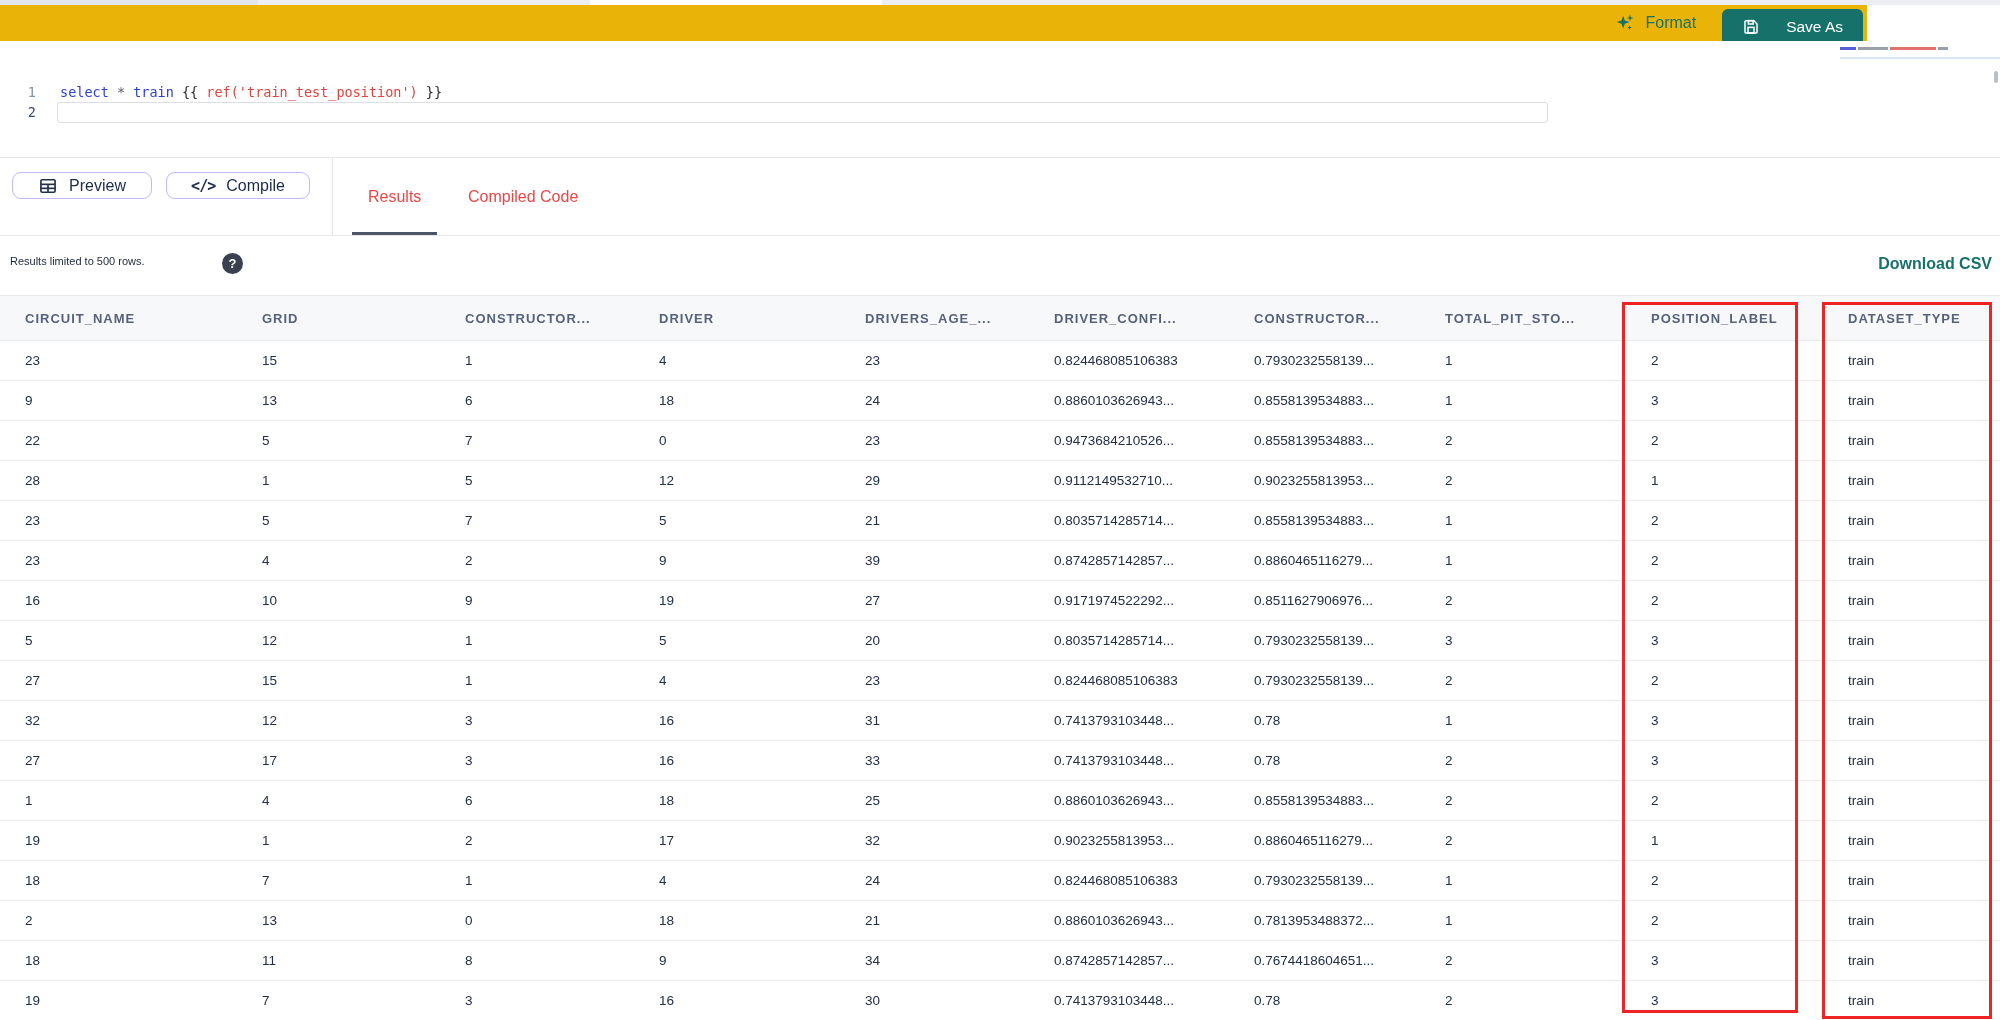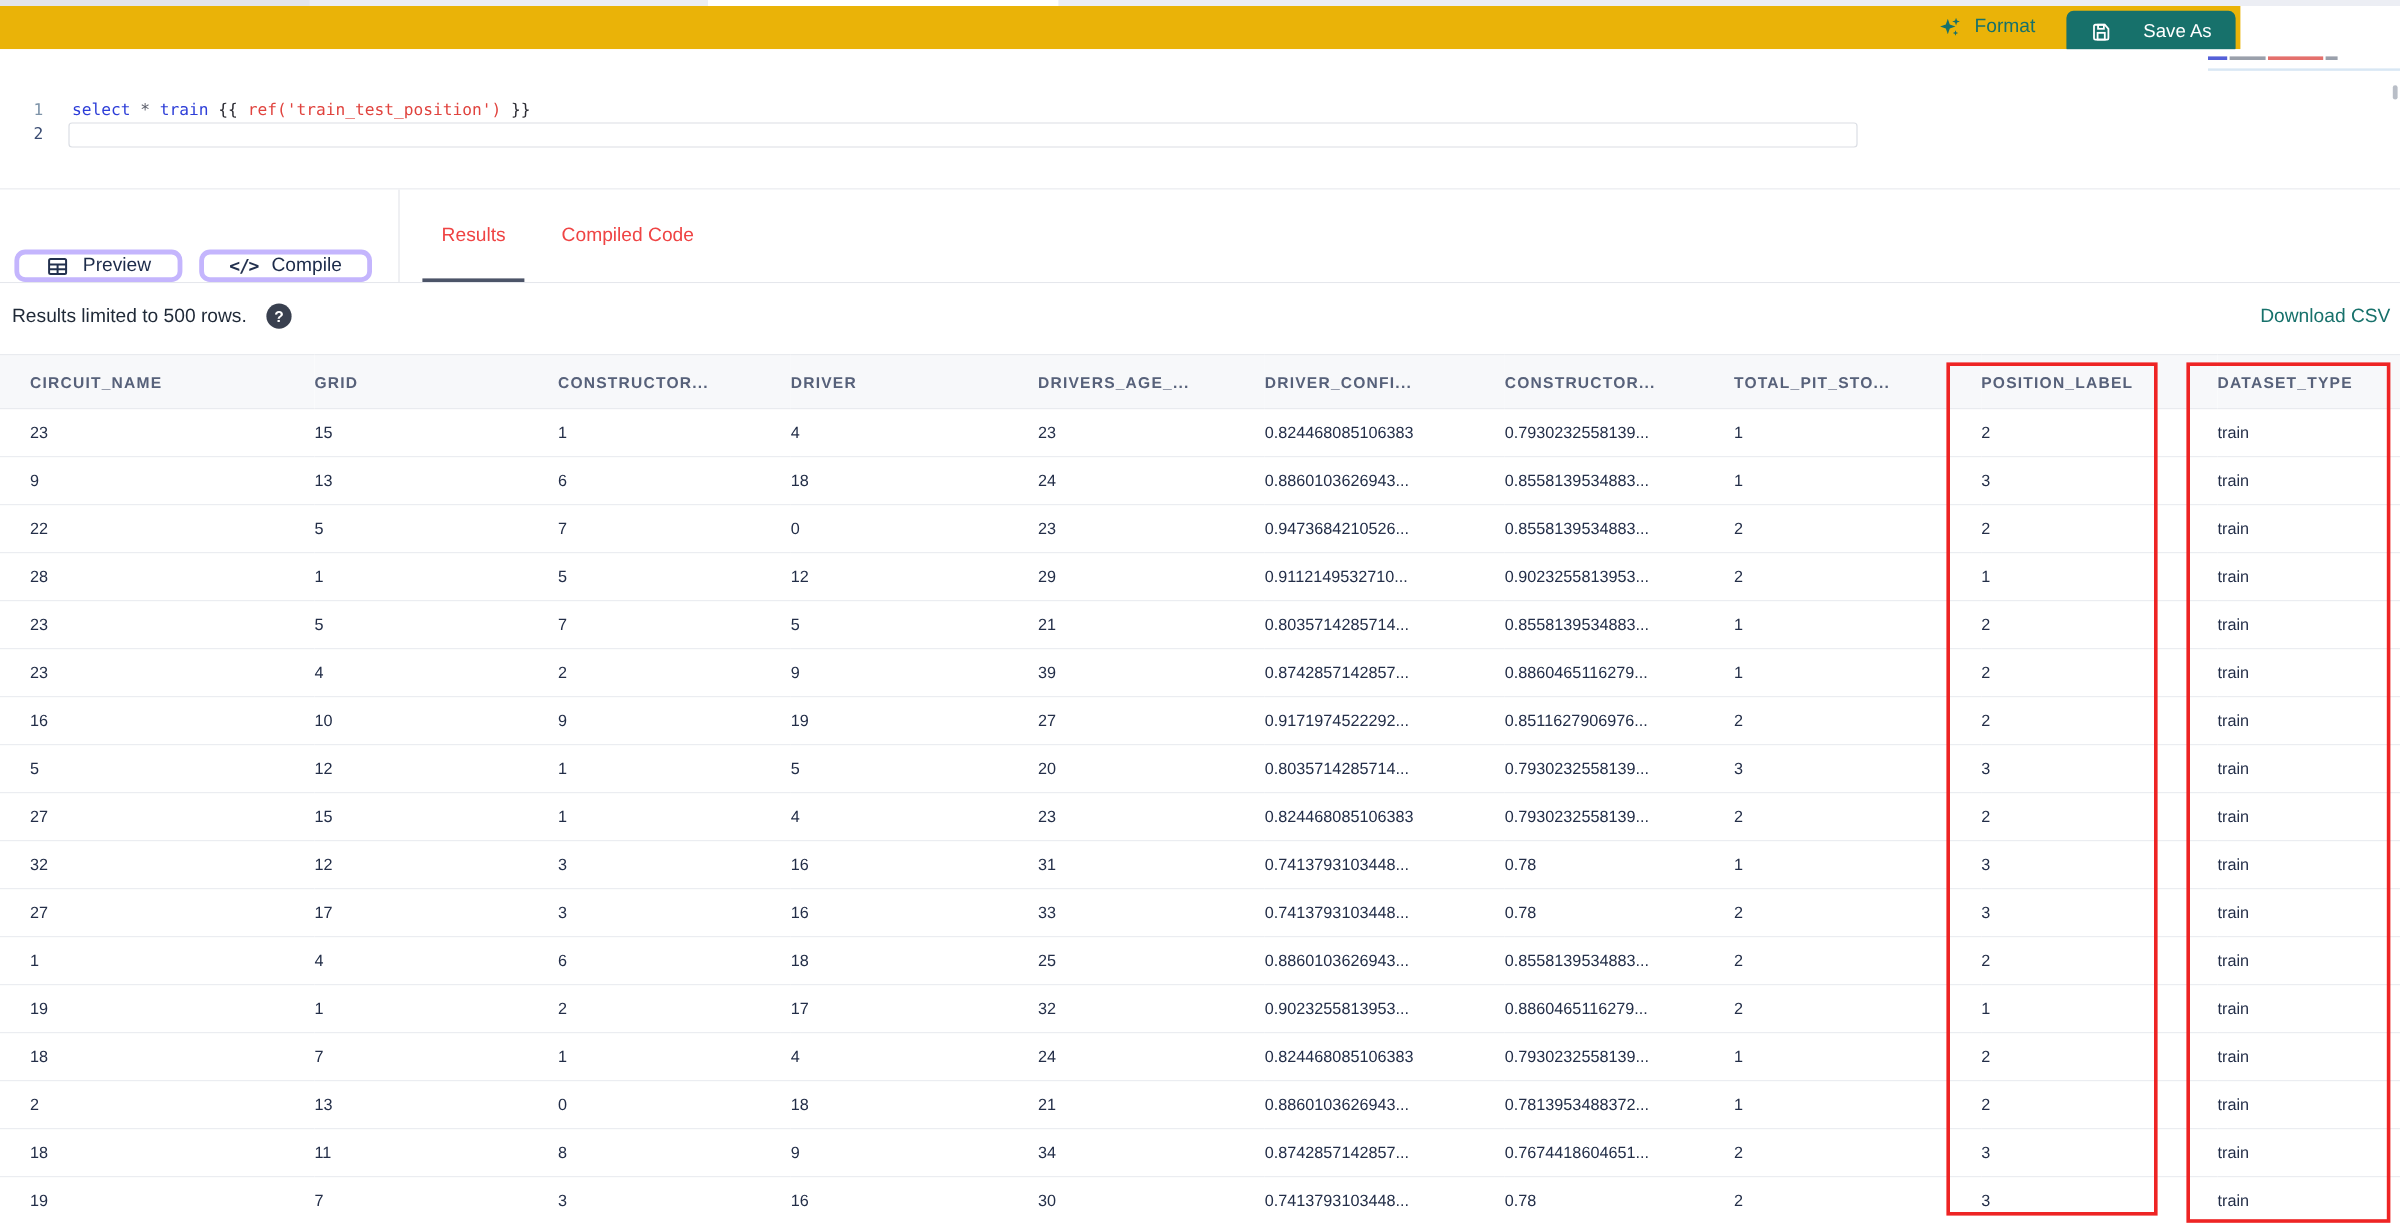--- a/index.html
+++ b/index.html
@@ -40,38 +40,38 @@
   .mm-red { width:46px; background:#e4706c; }
   .mm-dark2 { width:10px; background:#9aa0ab; }
   .minimap-line { position:absolute; right:0; top:16px; width:160px; height:2px; background:#D8E7F4; }
   .scroll-dash { position:absolute; right:2px; top:30px; width:4px; height:12px; background:#B9BEC7; border-radius:2px; }
 
   .divider-h { position:absolute; left:0; width:2000px; height:1px; background:#E5E7EC; }
 
   
   .action-bar { position:absolute; left:0; top:158px; width:2000px; height:77px; background:#fff; }
   .btn-outline { position:absolute; top:14px; height:27px; display:flex; align-items:center; gap:11px;
-                 background:#fff; border:4px solid #c4b5fd; border-radius:9px; font-size:16px;
-                 color:#1C2B4A; font-family:"Liberation Sans", sans-serif; cursor:pointer; justify-content:center;margin-top:36px; }
+                 background:#fff; border:1px solid #c4b5fd; border-radius:9px; font-size:16px;
+                 color:#1C2B4A; font-family:"Liberation Sans", sans-serif; cursor:pointer; justify-content:center; }
   .preview-btn { left:12px; width:140px; }
   .compile-btn { left:166px; width:144px; }
   .compile-glyph { font-family:"DejaVu Sans Mono", monospace; font-weight:bold; font-size:15px; color:#22304E; letter-spacing:-1px; }
   .v-divider { position:absolute; left:332px; top:0; width:1px; height:77px; background:#E5E7EC; }
   .tab { position:absolute; top:0; height:77px; display:flex; align-items:center; font-size:16px; color:#ef4444; cursor:pointer; }
   .tab-results { left:352px; padding:0 16px; }
   .tab-results::after { content:""; position:absolute; left:0; bottom:0; width:100%; height:3px; background:#4C5468; }
   .tab-compiled { left:458px; padding:0 10px; }
 
   
   .results-bar { position:absolute; left:0; top:236px; width:2000px; height:59px; background:#fff; }
-  .limit-text { position:absolute; left:10px; top:19px; font-size:16px; color:#1F2937; }
+  .limit-text { position:absolute; left:10px; top:19px; font-size:11px; color:#1F2937; }
   .help-badge { position:absolute; left:222px; top:17px; width:21px; height:21px; border-radius:50%;
                 background:#39404F; color:#fff; font-size:13px; font-weight:bold;
                 display:flex; align-items:center; justify-content:center; cursor:pointer; }
-  .download-csv { position:absolute; right:8px; top:19px; font-size:16px; color:#17716B; cursor:pointer; }
+  .download-csv { position:absolute; right:8px; top:19px; font-size:16px; color:#17716B; cursor:pointer;font-weight:bold; }
 
   
   .grid-wrap { position:absolute; left:0; top:295px; width:2000px; height:725px; }
   table { width:2000px; border-collapse:collapse; table-layout:fixed; }
   thead th { height:45px; background:#F7F8FA; border-top:1px solid #E9EBEF; border-bottom:1px solid #E9EBEF;
              font-size:13px; font-weight:bold; letter-spacing:1px; color:#57617A; text-align:left;
              white-space:nowrap; overflow:hidden; }
   tbody td { height:40px; border-bottom:1px solid #EBEDF1; font-size:13.5px; color:#232E48;
              text-align:left; white-space:nowrap; overflow:hidden; }
   th:first-child, td:first-child { padding-left:25px; }

